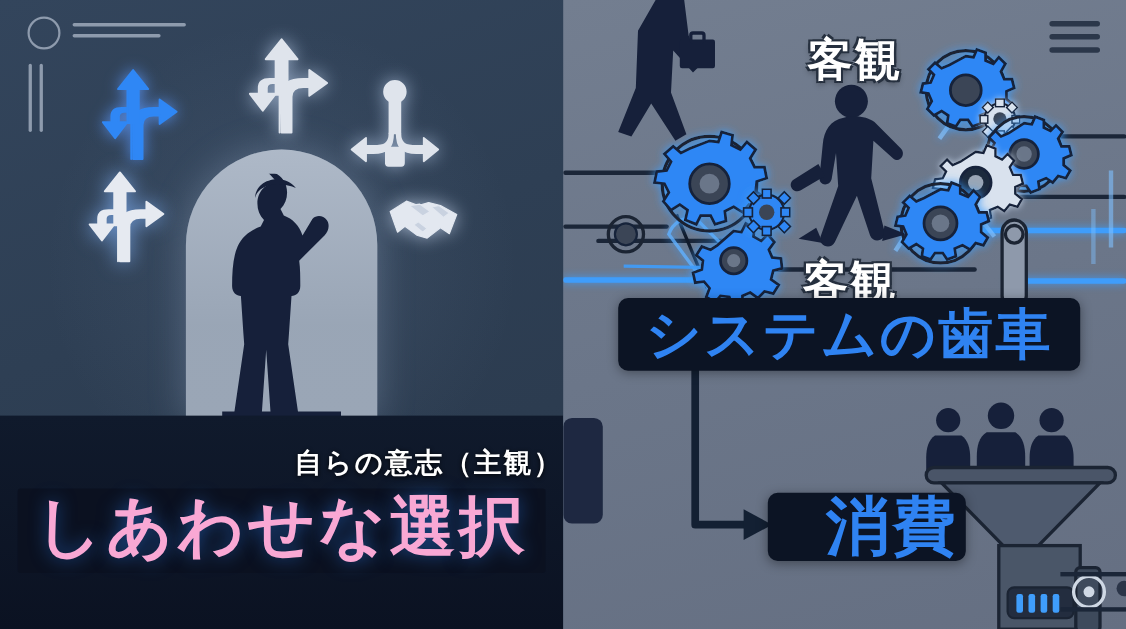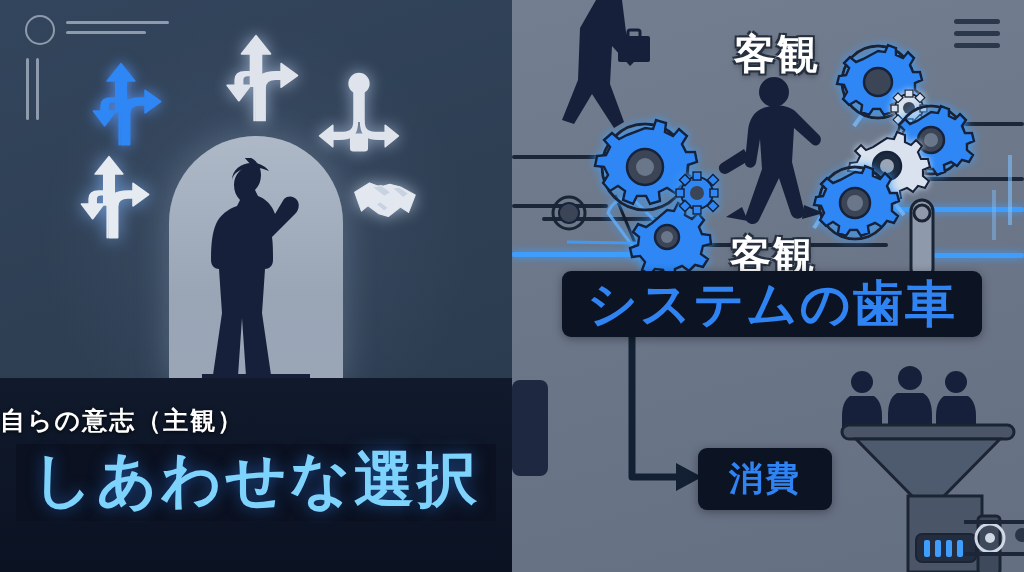--- a/index.html
+++ b/index.html
@@ -26,45 +26,45 @@
     box-shadow:0 0 34px rgba(170,190,220,.30);}
   #arch-inner{position:absolute;inset:0;border-radius:88px 88px 0 0;
     background:linear-gradient(180deg,rgba(190,200,214,.55) 0%,rgba(150,163,180,.15) 65%,rgba(120,133,150,0) 100%);}
   #thinker{position:absolute;left:180px;top:158px;width:150px;height:226px;}
 
   .glow-ico{position:absolute;filter:drop-shadow(0 0 7px rgba(90,150,250,.85));}
 
   
   #caption-band{position:absolute;left:0;top:378px;width:512px;height:194px;background:#10192b;}
   #caption-band-grad{position:absolute;inset:0;background:linear-gradient(180deg,#101a2c 0%,#0b1222 100%);}
-  #caption-sub{position:absolute;left:0;top:26px;width:512px;text-align:left;
+  #caption-sub{position:absolute;left:0;top:26px;width:512px;text-align:right;
     color:#ffffff;font-size:25px;font-weight:700;letter-spacing:2px;
     text-shadow:0 1px 4px rgba(0,0,0,.9);}
   #caption-main-wrap{position:absolute;left:0;top:66px;width:512px;text-align:center;}
   #caption-main{display:inline-block;padding:3px 16px 9px;background:#0b1120;border-radius:3px;
-    color:#7dd3fc;font-size:60px;font-weight:700;letter-spacing:3px;line-height:1.08;
+    color:#f9a8d4;font-size:60px;font-weight:700;letter-spacing:3px;line-height:1.08;
     text-shadow:0 0 16px rgba(45,127,240,.55);}
 
   
   #right-panel{position:absolute;left:512px;top:0;width:512px;height:572px;overflow:hidden;
     background:linear-gradient(165deg,#737e90 0%,#6b7689 50%,#656f82 100%);}
 
   .platform{position:absolute;height:4px;background:#1b2638;border-radius:2px;}
   .platform.glow{background:#3f9dfb;box-shadow:0 0 8px rgba(63,157,251,.95);height:5px;}
 
   
   .kanji-outline{position:absolute;color:#ffffff;font-size:41px;font-weight:700;letter-spacing:2px;
     text-shadow:-2px -2px 0 #26303f, 2px -2px 0 #26303f, -2px 2px 0 #26303f, 2px 2px 0 #26303f,
                 0 3px 6px rgba(0,0,0,.45);}
 
   
   .chip{position:absolute;background:#0c1424;border-radius:9px;display:flex;align-items:center;justify-content:center;
     color:#2f83f2;font-weight:700;letter-spacing:2px;box-shadow:0 2px 10px rgba(0,0,0,.35);}
   #chip-system{left:50px;top:271px;width:420px;height:66px;font-size:50px;}
-  #chip-consume{left:186px;top:448px;width:134px;height:62px;font-size:34px;}
+  #chip-consume{left:186px;top:448px;width:134px;height:62px;font-size:58px;padding-left:46px;}
 
   
   #hamburger{position:absolute;right:24px;top:19px;width:46px;height:30px;}
   #hamburger span{display:block;height:5px;background:#2b374a;border-radius:3px;margin-bottom:7px;}
 </style>
 </head>
 <body>
 
 <div id="stage">
 

